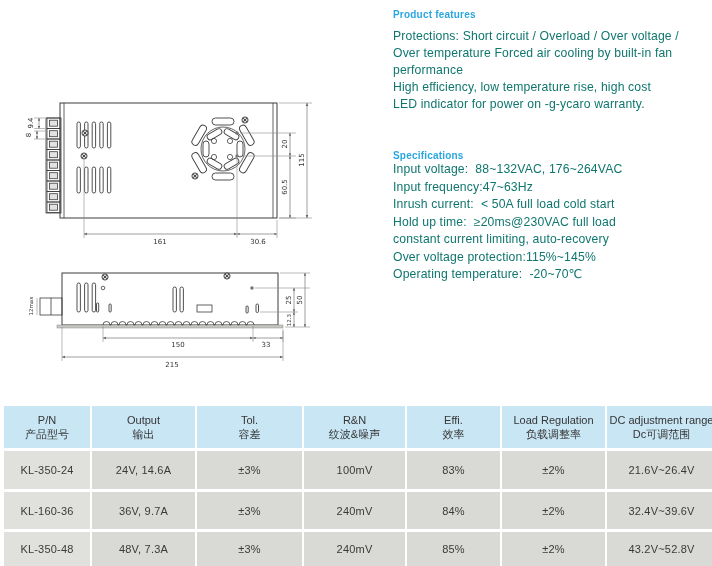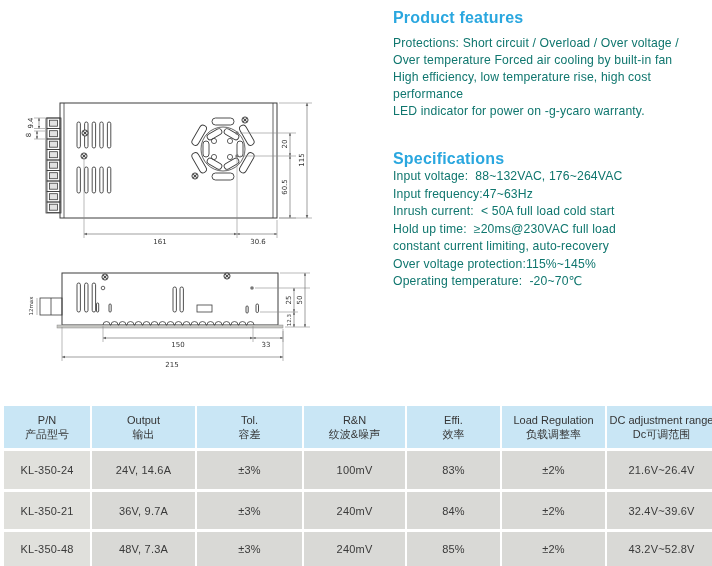--- a/index.html
+++ b/index.html
@@ -2,21 +2,21 @@
 <html><head>
 <meta charset="utf-8">
 <style>
   html,body{margin:0;padding:0;background:#ffffff;}
   .page{
     position:relative;width:712px;height:566px;background:#ffffff;overflow:hidden;
     font-family:"Liberation Sans","DejaVu Sans",sans-serif;color:#3e3e3e;
   }
   
   .txt-block{position:absolute;left:393px;width:316px;}
-  .sec-heading{color:#2aa7df;font-size:16px;font-weight:600;letter-spacing:.2px;margin:0 0 8px 0;}
+  .sec-heading{color:#2aa7df;font-size:10px;font-weight:600;letter-spacing:.2px;margin:0 0 8px 0;}
   .txt-line{margin:0;font-size:12.2px;line-height:16.9px;letter-spacing:.15px;white-space:pre-wrap;color:#0f766e;}
   .specs .txt-line{line-height:17.5px;}
   .specs .sec-heading{margin-bottom:0;}
   
   .drawing{position:absolute;left:0;}
   #top-view{top:88px;}
   #side-view{top:250px;}
   .outline{fill:#ffffff;stroke:#3c3c3c;stroke-width:1;}
   .thin{fill:none;stroke:#3c3c3c;stroke-width:0.8;}
   .vent{fill:#ffffff;stroke:#3c3c3c;stroke-width:0.9;}
@@ -255,22 +255,22 @@
       <text class="dimtxt" transform="translate(291,50) rotate(-90)" text-anchor="middle">25</text>
       <text class="dimtxt-s" transform="translate(291,70) rotate(-90)" text-anchor="middle">12.3</text>
       <text class="dimtxt" transform="translate(302,50) rotate(-90)" text-anchor="middle">50</text>
     </g>
   </svg>
 
   <div class="txt-block features" style="top:9px;">
     <p class="sec-heading">Product features</p>
     <p class="txt-line">Protections: Short circuit / Overload / Over voltage /</p>
     <p class="txt-line">Over temperature Forced air cooling by built-in fan</p>
+    <p class="txt-line">performance</p>
     <p class="txt-line">High efficiency, low temperature rise, high cost</p>
-    <p class="txt-line">performance</p>
     <p class="txt-line">LED indicator for power on -g-ycaro warranty.</p>
   </div>
 
   <div class="txt-block specs" style="top:150px;">
     <p class="sec-heading">Specifications</p>
     <p class="txt-line">Input voltage:  88~132VAC, 176~264VAC</p>
     <p class="txt-line">Input frequency:47~63Hz</p>
     <p class="txt-line">Inrush current:  &lt; 50A full load cold start</p>
     <p class="txt-line">Hold up time:  ≥20ms@230VAC full load</p>
     <p class="txt-line">constant current limiting, auto-recovery</p>
@@ -314,21 +314,21 @@
       <div class="cell c0">KL-350-24</div>
       <div class="cell">24V, 14.6A</div>
       <div class="cell">±3%</div>
       <div class="cell">100mV</div>
       <div class="cell">83%</div>
       <div class="cell">±2%</div>
       <div class="cell">21.6V~26.4V</div>
     </div>
 
     <div class="t-row t-body r2">
-      <div class="cell c0">KL-350-21</div>
+      <div class="cell c0">KL-160-36</div>
       <div class="cell">36V, 9.7A</div>
       <div class="cell">±3%</div>
       <div class="cell">240mV</div>
       <div class="cell">84%</div>
       <div class="cell">±2%</div>
       <div class="cell">32.4V~39.6V</div>
     </div>
 
     <div class="t-row t-body r3">
       <div class="cell c0">KL-350-48</div>

